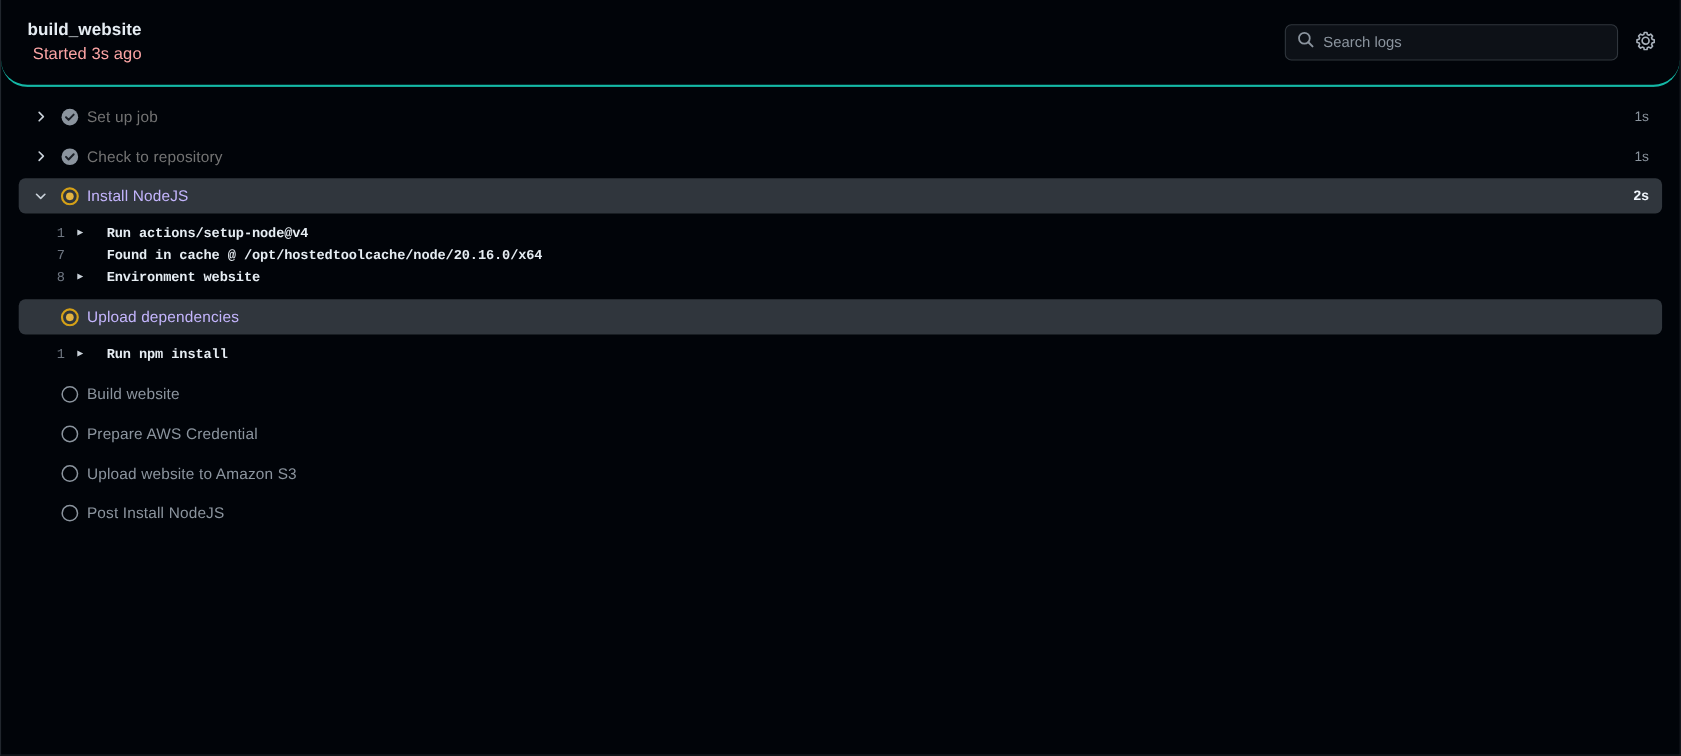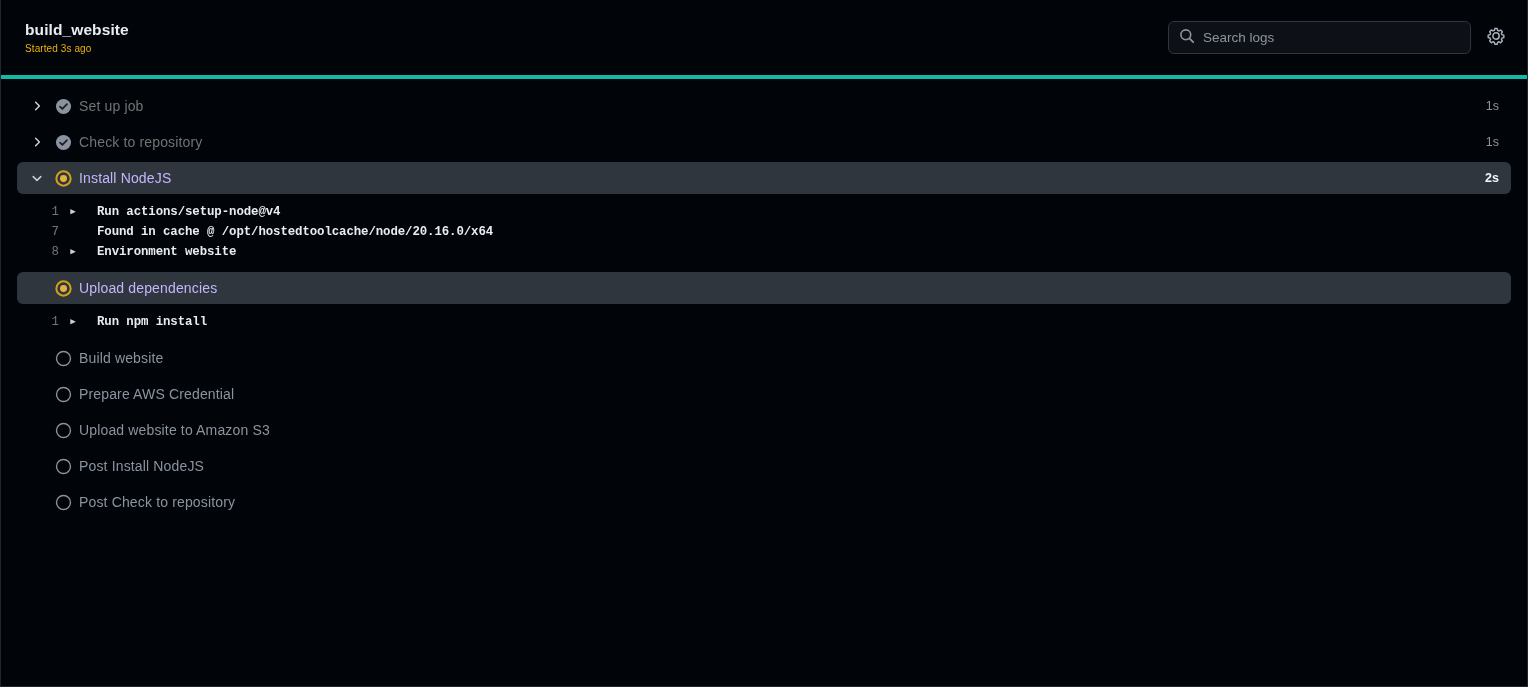--- a/index.html
+++ b/index.html
@@ -20,40 +20,42 @@
     border: 1px solid #21262d;
     border-top: none;
     display: flex;
     flex-direction: column;
   }
 
   
   .header {
     height: 79px;
     flex: 0 0 79px;
-    border-bottom: 4px solid #14b8a6;
+    border-bottom: 2px solid #14b8a6;
     display: flex;
     align-items: center;
     justify-content: space-between;
     padding: 0 18px 0 24px;
+    border-radius: 24px;
   }
 
   .header-left { display: flex; flex-direction: column; gap: 4px; }
 
   .job-title {
     font-size: 15.5px;
     font-weight: bold;
     color: #e6edf3;
     letter-spacing: 0.1px;
   }
 
   .job-sub {
-    font-size: 10px;
-    color: #eab308;
+    font-size: 15px;
+    color: #fca5a5;
     letter-spacing: 0.1px;
+    text-align: right;
   }
 
   .header-right { display: flex; align-items: center; gap: 12px; }
 
   .search-box {
     width: 303px;
     height: 33px;
     background: #0d1117;
     border: 1px solid #30363d;
     border-radius: 6px;
@@ -315,24 +317,15 @@
       </div>
       <div class="step-row pending">
         <div class="chev"></div>
         <div class="status-ico">
           <svg width="17" height="17" viewBox="0 0 18 18">
             <circle cx="9" cy="9" r="7.4" fill="none" stroke="#8b949e" stroke-width="1.45"></circle>
           </svg>
         </div>
         <div class="step-name">Post Install NodeJS</div>
       </div>
-      <div class="step-row pending">
-        <div class="chev"></div>
-        <div class="status-ico">
-          <svg width="17" height="17" viewBox="0 0 18 18">
-            <circle cx="9" cy="9" r="7.4" fill="none" stroke="#8b949e" stroke-width="1.45"></circle>
-          </svg>
-        </div>
-        <div class="step-name">Post Check to repository</div>
-      </div>
     </div>
 
 </div>
 
 </body></html>

